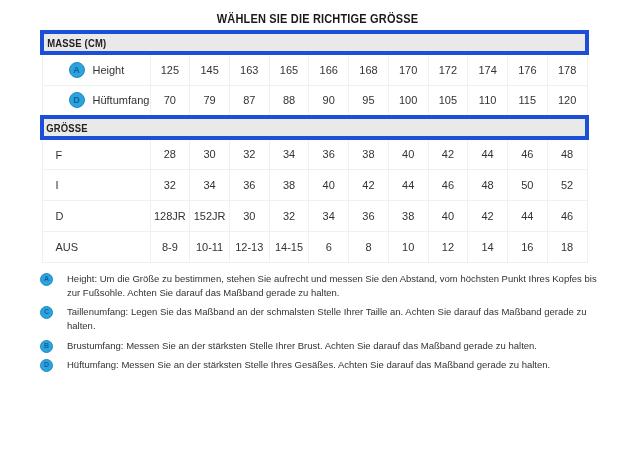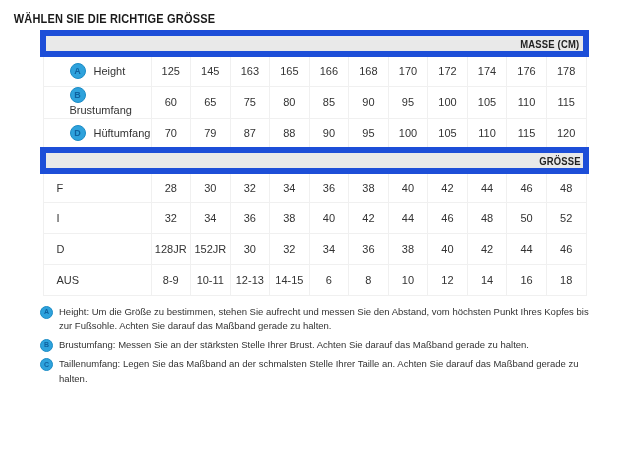--- a/index.html
+++ b/index.html
@@ -9,53 +9,53 @@
     --border:#f0f0f0;
     --text:#333333;
     --title:#1a1a1a;
   }
   *{box-sizing:border-box;}
   html,body{margin:0;padding:0;}
   body{
     width:635px;height:476px;overflow:hidden;background:#fff;
     font-family:"Liberation Sans",sans-serif;color:var(--text);
   }
-  .title-bar{text-align:left;padding-top:9px;height:24px;}
+  .title-bar{text-align:center;padding-top:9px;height:24px;}
   .title-bar span{
     display:inline-block;font-weight:bold;font-size:12.5px;color:var(--title);
     letter-spacing:0.2px;transform:scaleX(0.88);transform-origin:center;
     white-space:nowrap;
   }
   .table-wrap{margin:6px 0 0 40px;width:549px;}
   table{border-collapse:collapse;width:549px;table-layout:fixed;}
   col.label-col{width:108px;}
   td{
     border:1px solid var(--border);height:32px;text-align:center;
     font-size:11px;color:var(--text);padding:0;background:#fff;
   }
   td.section-header{
-    background:var(--header-bg);height:21px;border:6px solid #1d4ed8;
-    text-align:right;padding:0;
+    background:var(--header-bg);height:21px;border:4px solid #1d4ed8;
+    text-align:left;padding:0;
   }
   td.section-header span{
     display:inline-block;font-weight:bold;font-size:10.5px;color:#222;
     letter-spacing:0.2px;transform:scaleX(0.9);white-space:nowrap;
   }
   td.label-cell{text-align:left;padding-left:26px;}
   td.size-label{text-align:left;padding-left:13px;}
   tr.size-row td{height:31px;}
   .badge{
     display:inline-flex;width:16px;height:16px;border-radius:50%;
     background:var(--accent);color:var(--badge-letter);
     font-size:9px;font-weight:bold;align-items:center;justify-content:center;
     margin-right:8px;vertical-align:middle;border:1px solid #1b8cc6;
   }
   .row-label{vertical-align:middle;font-size:11px;}
   .footnotes{margin:9px 0 0 40px;width:562px;}
-  .footnote{display:flex;gap:6px;margin-bottom:5px;font-size:9.5px;line-height:1.5;color:var(--text);}
+  .footnote{display:flex;gap:14px;margin-bottom:5px;font-size:9.5px;line-height:1.5;color:var(--text);}
   .badge-sm{
     flex:0 0 13px;width:13px;height:13px;border-radius:50%;
     background:var(--accent);color:var(--badge-letter);
     font-size:7px;font-weight:bold;display:flex;align-items:center;justify-content:center;
     margin-top:1px;border:1px solid #1b8cc6;
   }
   .footnote-text{flex:1;}
 </style>
 </head>
 <body>
@@ -90,34 +90,20 @@
           <td>145</td>
           <td>163</td>
           <td>165</td>
           <td>166</td>
           <td>168</td>
           <td>170</td>
           <td>172</td>
           <td>174</td>
           <td>176</td>
           <td>178</td>
-        </tr>
-        <tr>
-          <td class="label-cell"><span class="badge">B</span><span class="row-label">Brustumfang</span></td>
-          <td>60</td>
-          <td>65</td>
-          <td>75</td>
-          <td>80</td>
-          <td>85</td>
-          <td>90</td>
-          <td>95</td>
-          <td>100</td>
-          <td>105</td>
-          <td>110</td>
-          <td>115</td>
         </tr>
         <tr>
           <td class="label-cell"><span class="badge">D</span><span class="row-label">Hüftumfang</span></td>
           <td>70</td>
           <td>79</td>
           <td>87</td>
           <td>88</td>
           <td>90</td>
           <td>95</td>
           <td>100</td>
@@ -188,20 +174,24 @@
       </tbody>
   </table>
 </div>
 
 <div class="footnotes" id="footnotes">
     <div class="footnote">
       <span class="badge-sm">A</span>
       <span class="footnote-text">Height: Um die Größe zu bestimmen, stehen Sie aufrecht und messen Sie den Abstand, vom höchsten Punkt Ihres Kopfes bis zur Fußsohle. Achten Sie darauf das Maßband gerade zu halten.</span>
     </div>
     <div class="footnote">
+      <span class="badge-sm">C</span>
+      <span class="footnote-text">Taillenumfang: Legen Sie das Maßband an der schmalsten Stelle Ihrer Taille an. Achten Sie darauf das Maßband gerade zu halten.</span>
+    </div>
+    <div class="footnote">
       <span class="badge-sm">B</span>
       <span class="footnote-text">Brustumfang: Messen Sie an der stärksten Stelle Ihrer Brust. Achten Sie darauf das Maßband gerade zu halten.</span>
     </div>
     <div class="footnote">
-      <span class="badge-sm">C</span>
-      <span class="footnote-text">Taillenumfang: Legen Sie das Maßband an der schmalsten Stelle Ihrer Taille an. Achten Sie darauf das Maßband gerade zu halten.</span>
+      <span class="badge-sm">D</span>
+      <span class="footnote-text">Hüftumfang: Messen Sie an der stärksten Stelle Ihres Gesäßes. Achten Sie darauf das Maßband gerade zu halten.</span>
     </div>
   </div>
 
 </body></html>

